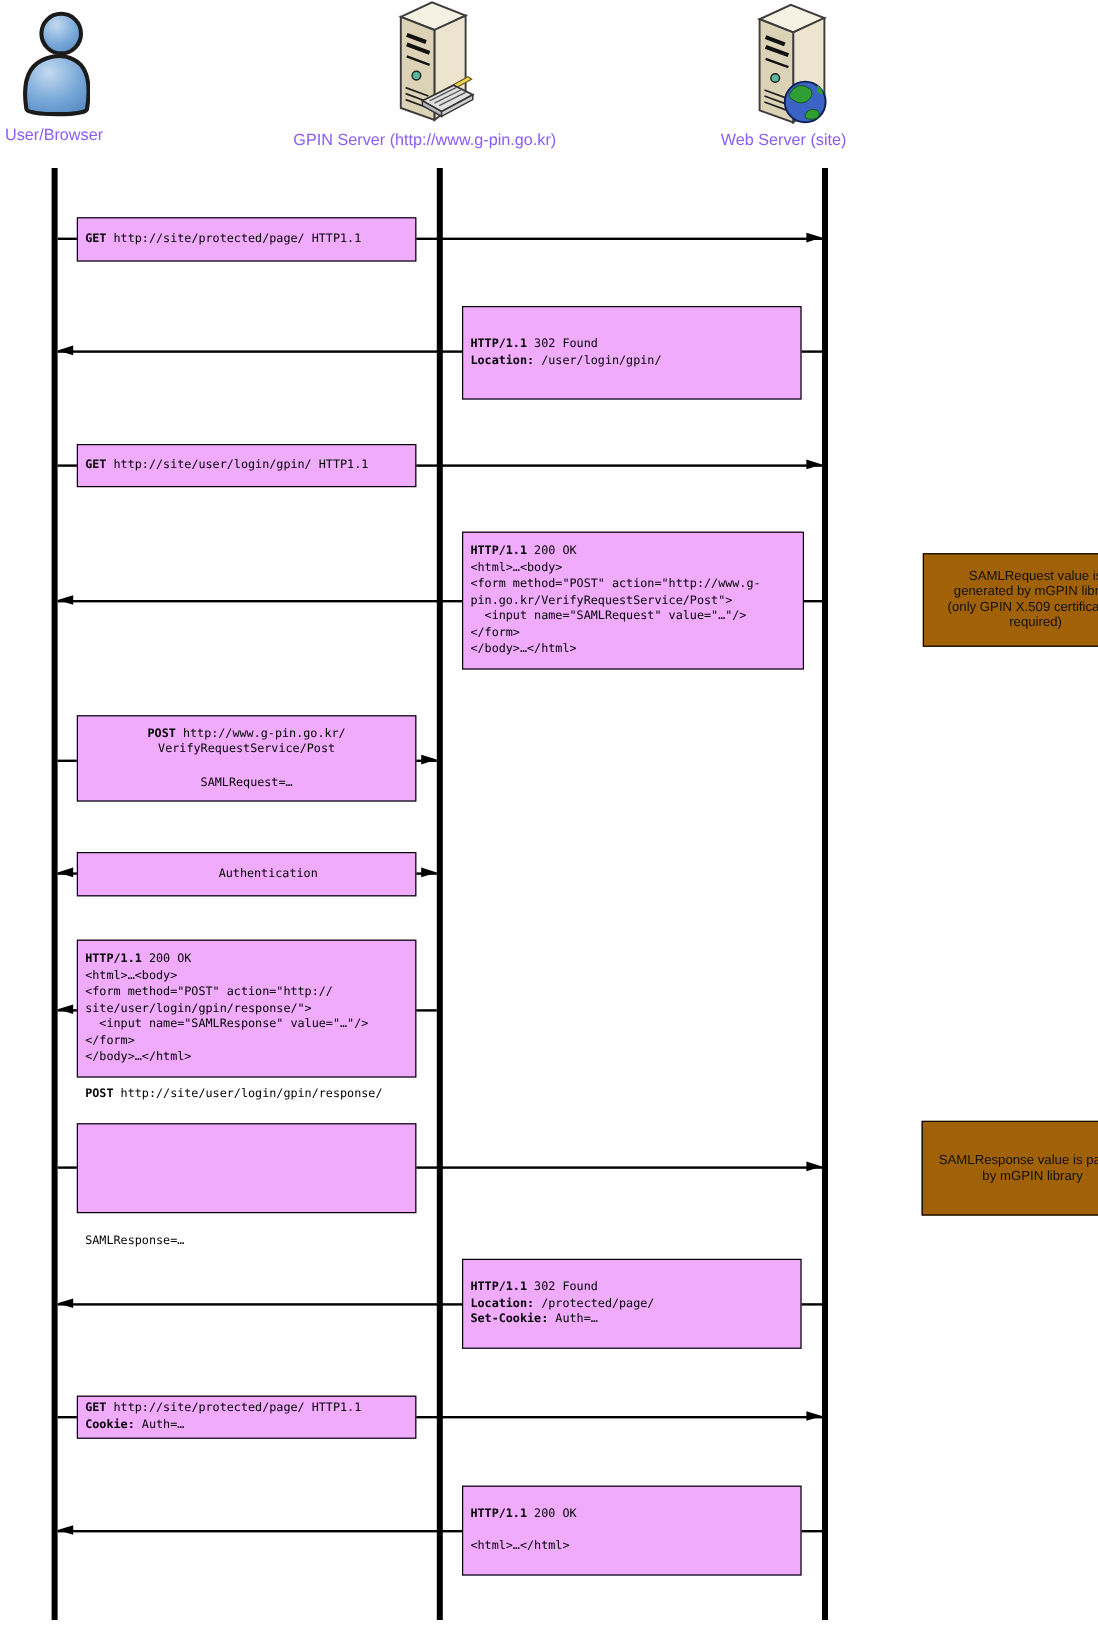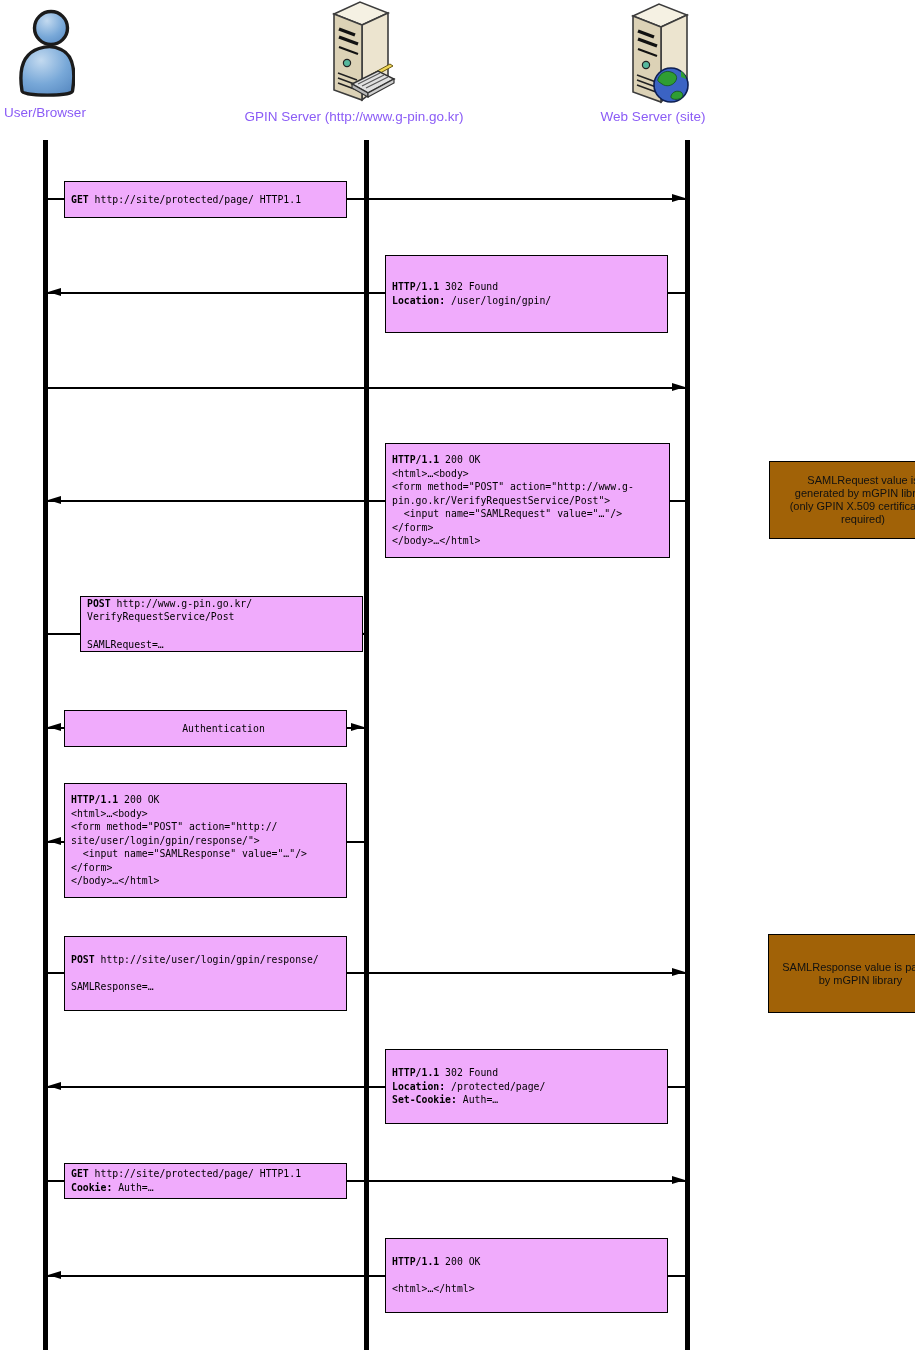--- a/index.html
+++ b/index.html
@@ -108,48 +108,51 @@
     <div class="arrow-head right" style="left: 672px; top: 1176px;"></div>
     <div class="arrow-line" style="left: 48px; width: 637px; top: 1275px;"></div>
     <div class="arrow-head left" style="left: 48px; top: 1271px;"></div>
     <div class="msg-box" style="left: 64px; top: 181px; width: 283px; height: 37px;">
       <div class="msg-line"><span class="seg-b">GET</span><span> http://site/protected/page/ HTTP1.1</span></div>
     </div>
     <div class="msg-box" style="left: 385px; top: 255px; width: 283px; height: 78px;">
       <div class="msg-line"><span class="seg-b">HTTP/1.1</span><span> 302 Found</span></div>
       <div class="msg-line"><span class="seg-b">Location:</span><span> /user/login/gpin/</span></div>
     </div>
+    <div class="msg-box" style="left: 64px; top: 370px; width: 283px; height: 36px;">
+      <div class="msg-line"><span class="seg-b">GET</span><span> http://site/user/login/gpin/ HTTP1.1</span></div>
+    </div>
     <div class="msg-box" style="left: 385px; top: 443px; width: 285px; height: 115px;">
       <div class="msg-line"><span class="seg-b">HTTP/1.1</span><span> 200 OK</span></div>
       <div class="msg-line"><span>&lt;html&gt;…&lt;body&gt;</span></div>
       <div class="msg-line"><span>&lt;form method="POST" action="http://www.g-</span></div>
       <div class="msg-line"><span>pin.go.kr/VerifyRequestService/Post"&gt;</span></div>
       <div class="msg-line"><span>  &lt;input name="SAMLRequest" value="…"/&gt;</span></div>
       <div class="msg-line"><span>&lt;/form&gt;</span></div>
       <div class="msg-line"><span>&lt;/body&gt;…&lt;/html&gt;</span></div>
     </div>
-    <div class="msg-box" style="left: 80px; top: 596px; width: 283px; height: 56px;">
+    <div class="msg-box" style="left: 64px; top: 596px; width: 283px; height: 72px; text-align: center;">
       <div class="msg-line"><span class="seg-b">POST</span><span> http://www.g-pin.go.kr/</span></div>
       <div class="msg-line"><span>VerifyRequestService/Post</span></div>
       <div class="msg-line"><span></span></div>
       <div class="msg-line"><span>SAMLRequest=…</span></div>
     </div>
     <div class="msg-box center" style="left: 64px; top: 710px; width: 283px; height: 37px;">
       <div class="msg-line"><span>Authentication</span></div>
     </div>
     <div class="msg-box" style="left: 64px; top: 783px; width: 283px; height: 115px;">
       <div class="msg-line"><span class="seg-b">HTTP/1.1</span><span> 200 OK</span></div>
       <div class="msg-line"><span>&lt;html&gt;…&lt;body&gt;</span></div>
       <div class="msg-line"><span>&lt;form method="POST" action="http://</span></div>
       <div class="msg-line"><span>site/user/login/gpin/response/"&gt;</span></div>
       <div class="msg-line"><span>  &lt;input name="SAMLResponse" value="…"/&gt;</span></div>
       <div class="msg-line"><span>&lt;/form&gt;</span></div>
       <div class="msg-line"><span>&lt;/body&gt;…&lt;/html&gt;</span></div>
     </div>
-    <div class="msg-box" style="left: 64px; top: 936px; width: 283px; height: 75px;">
+    <div class="msg-box" style="left: 64px; top: 936px; width: 283px; height: 75px; gap: 48px;">
       <div class="msg-line"><span class="seg-b">POST</span><span> http://site/user/login/gpin/response/</span></div>
       <div class="msg-line"><span></span></div>
       <div class="msg-line"><span>SAMLResponse=…</span></div>
     </div>
     <div class="msg-box" style="left: 385px; top: 1049px; width: 283px; height: 75px;">
       <div class="msg-line"><span class="seg-b">HTTP/1.1</span><span> 302 Found</span></div>
       <div class="msg-line"><span class="seg-b">Location:</span><span> /protected/page/</span></div>
       <div class="msg-line"><span class="seg-b">Set-Cookie:</span><span> Auth=…</span></div>
     </div>
     <div class="msg-box" style="left: 64px; top: 1163px; width: 283px; height: 36px;">

